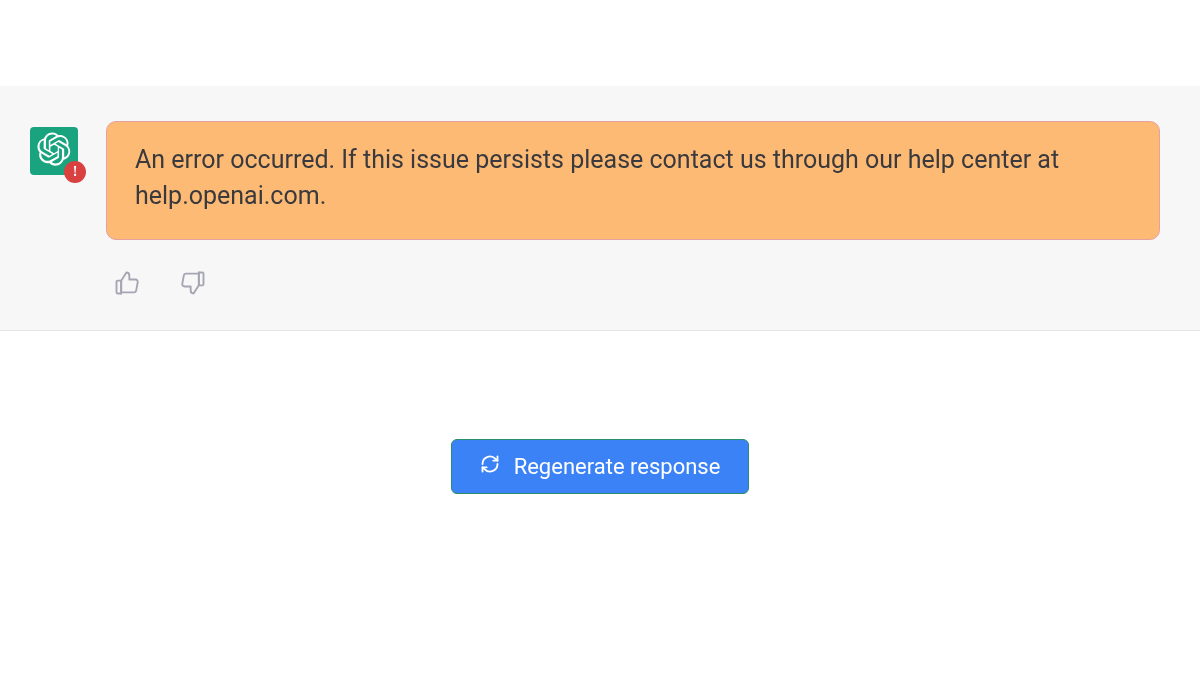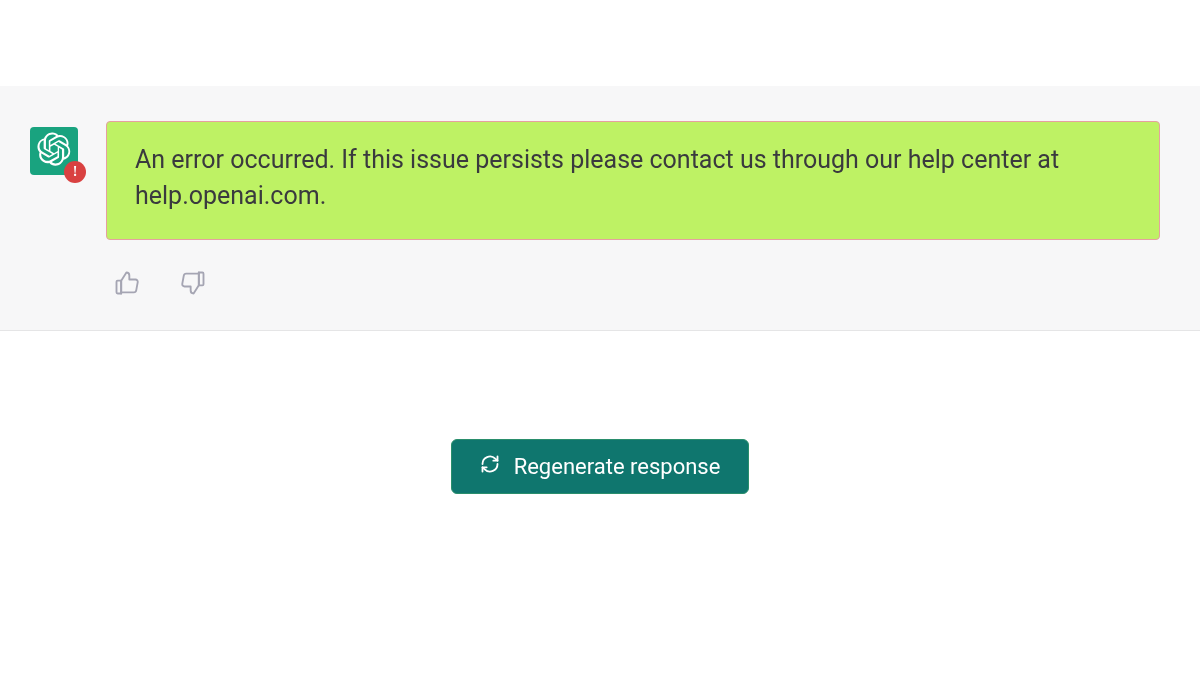--- a/index.html
+++ b/index.html
@@ -59,22 +59,22 @@
       font-size: 14px;
       font-weight: 700;
       font-family: Georgia, serif;
     }
     .message-body {
       flex: 1;
       padding-right: 10px;
     }
     .error-box {
       border: 1px solid #e6a0a0;
-      background: #bef264;
-      border-radius: 4px;
+      background: #fdba74;
+      border-radius: 10px;
       padding: 20px 28px 24px 28px;
       color: #3a3a3e;
       font-size: 25px;
       line-height: 1.45;
     }
     .feedback-row {
       display: flex;
       gap: 36px;
       margin-top: 30px;
       padding-left: 6px;
@@ -98,21 +98,21 @@
     }
     .error-status {
       color: #373740;
       font-size: 21px;
       margin-bottom: 22px;
     }
     .regen-btn {
       display: inline-flex;
       align-items: center;
       gap: 14px;
-      background: #0f766e;
+      background: #3b82f6;
       color: #ffffff;
       border: 1px solid #2a8e6c;
       border-radius: 6px;
       padding: 14px 28px;
       font-size: 22px;
       cursor: pointer;
       font-family: inherit;
     }
     .regen-btn svg {
       width: 20px;

